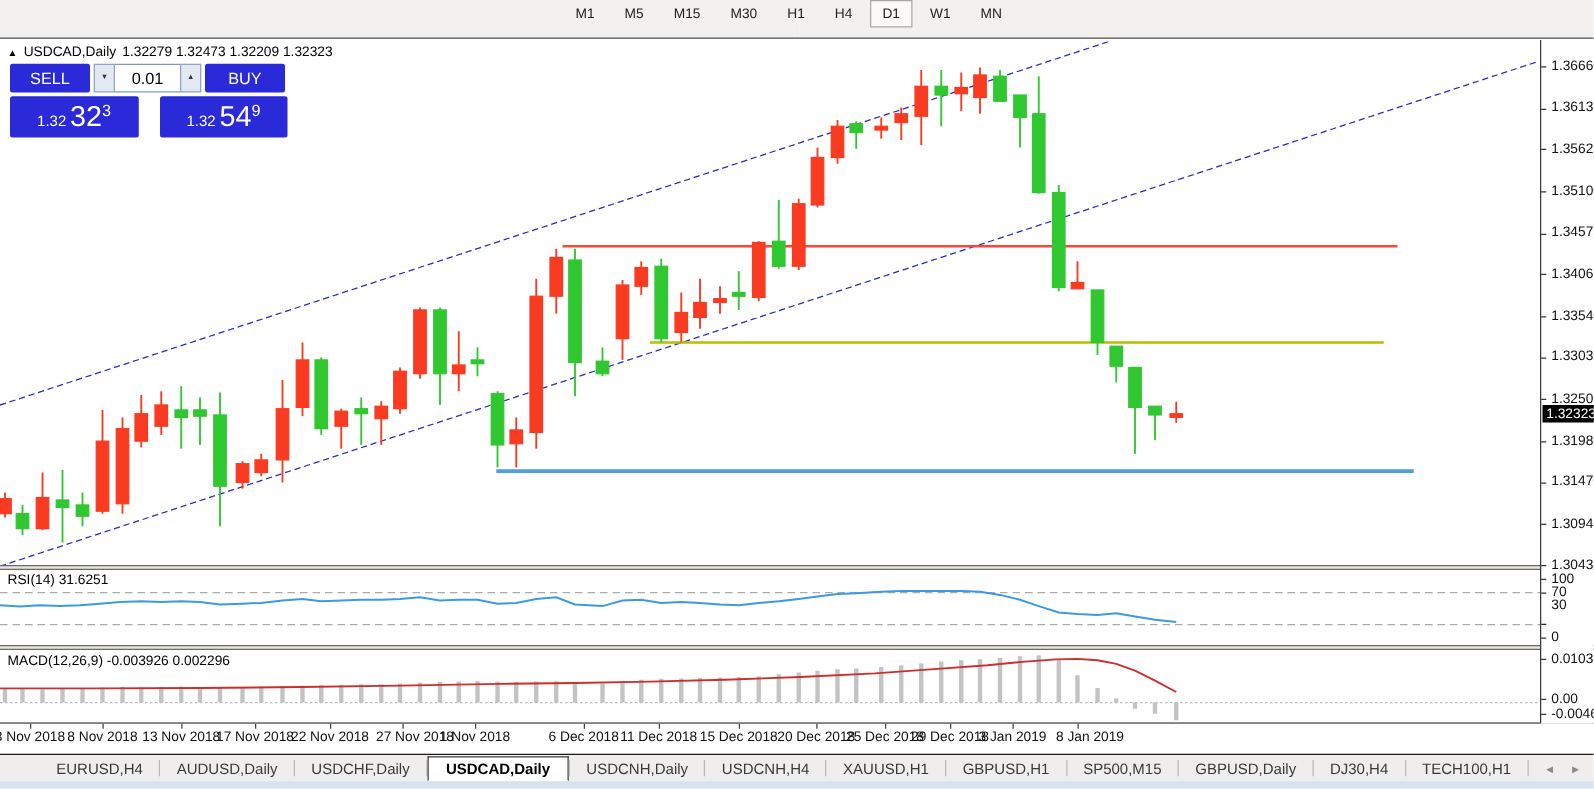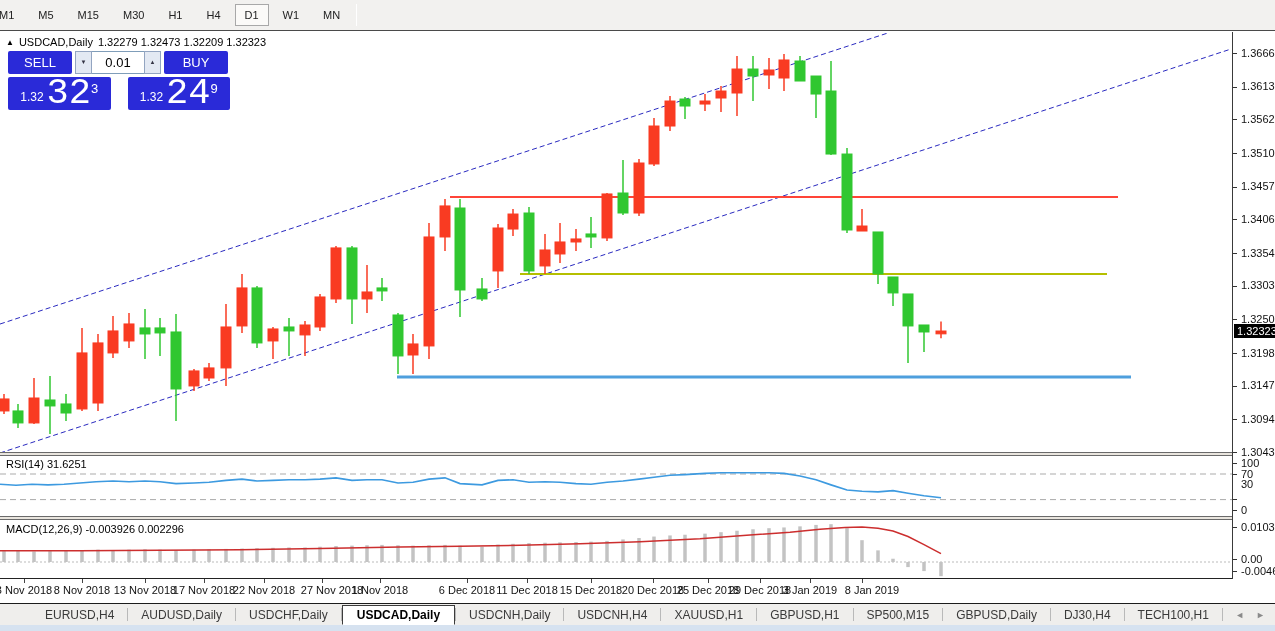--- a/index.html
+++ b/index.html
@@ -2,21 +2,21 @@
 <html><head>
 <meta charset="utf-8">
 <style>
   * { margin:0; padding:0; box-sizing:border-box; }
   html,body { width:1275px; height:631px; overflow:hidden; background:#fff;
               font-family:"Liberation Sans", sans-serif; }
   #app { position:relative; width:1275px; height:631px; background:#fff; }
 
   
   .toolbar { position:absolute; left:0; top:0; width:1275px; height:30px;
-             background:#f2f1ef; display:flex; align-items:center; overflow:hidden; }
+             background:#f2f1ef; display:flex; align-items:center; overflow:hidden;flex-direction:column; }
   .tf-wrap { display:flex; align-items:center; margin-left:-13px; height:100%; }
   .tf-btn { font-size:11px; color:#222; padding:4px 9px; margin:0 2px; border:1px solid transparent;
             cursor:default; white-space:nowrap; }
   .tf-btn.active { background:#fbfaf8; border:1px solid #a8a8a8; }
   .tb-sep { width:1px; height:22px; background:#bdbdbd; border-right:1px solid #fff; margin:0 4px; }
 
   
   .chart-window { position:absolute; left:0; top:30px; width:1275px; height:573px;
                   background:#fff; border-top:1px solid #4a4a4a; }
   .chart-window > * { position:absolute; }
@@ -49,21 +49,21 @@
               font-size:13px; font-family:"Liberation Sans",sans-serif; width:64px; cursor:pointer; }
   .stepper { display:flex; margin:0 3px; height:23px; }
   .step-btn { width:17px; background:#e3e9f3; border:1px solid #93a5c1; font-size:6px;
               color:#334; text-align:center; line-height:21px; cursor:pointer; }
   .vol-box { width:52px; border:1px solid #7f9db9; border-left:none; border-right:none;
              background:#fff; font-size:13px; text-align:center; line-height:21px; }
   .trade-row2 { display:flex; margin-top:3px; gap:17px; }
   .pq { background:#2a2ad8; color:#fff; border-radius:2px; width:106px; height:33px;
         display:flex; align-items:flex-end; justify-content:center; padding-bottom:2px; cursor:pointer; }
   .pq .pfx { font-size:12px; line-height:22px; margin-right:3px; }
-  .pq .big { font-size:37px; line-height:29px; font-weight:normal;font-family:Liberation Mono, monospace; }
+  .pq .big { font-size:23px; line-height:29px; font-weight:normal; }
   .pq .sup { font-size:13px; line-height:13px; margin-bottom:13px; }
 
   
   .tabbar { position:absolute; left:0; top:603px; width:1275px; height:22px; background:#efeeec;
             border-top:1px solid #1c1c1c; display:flex; align-items:center; padding-left:32px;
             font-size:12px; color:#3a3a3a; overflow:hidden; }
   .tab { padding:2px 13px; white-space:nowrap; cursor:pointer;text-align:right; }
   .tab.active { background:#fff; border:1px solid #3c3c3c; border-bottom:1px solid #fff;
                 font-weight:bold; color:#000; padding:2px 14px; }
   .tab-sep { width:1px; height:13px; background:#b9b9b9; }
@@ -523,21 +523,21 @@
         <button class="btn-blue" style="background: rgb(42, 42, 216);">BUY</button>
       </div>
       <div class="trade-row2">
         <div class="pq" style="background: rgb(42, 42, 216);">
           <span class="pfx">1.32</span>
           <span class="big">32</span>
           <span class="sup">3</span>
         </div>
         <div class="pq" style="background: rgb(42, 42, 216);">
           <span class="pfx">1.32</span>
-          <span class="big">24</span>
+          <span class="big">54</span>
           <span class="sup">9</span>
         </div>
       </div>
     </div>
 
     <div class="ind-legend" style="top:427px">RSI(14) 31.6251</div>
     <div class="ind-legend" style="top:492px">MACD(12,26,9) -0.003926 0.002296</div>
   </div>
 
   <div class="tabbar" id="tabbar">

